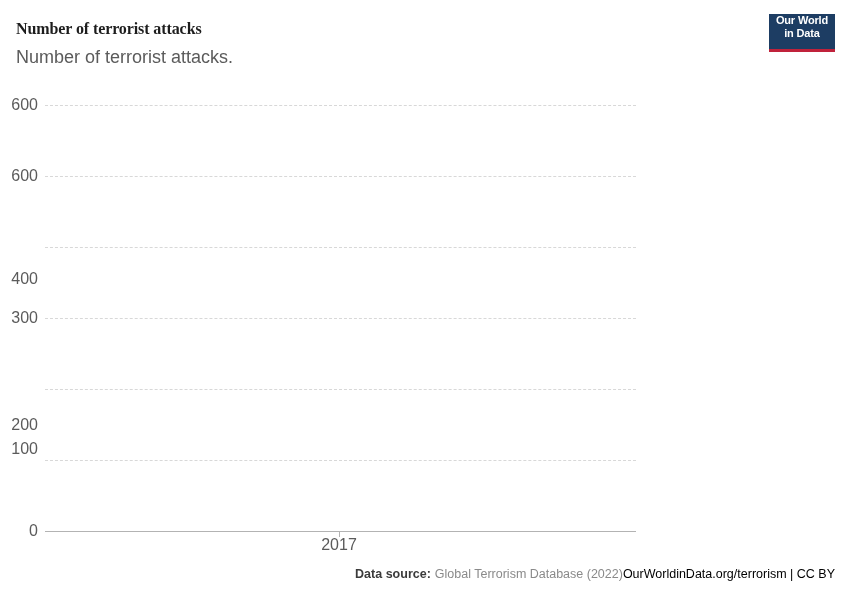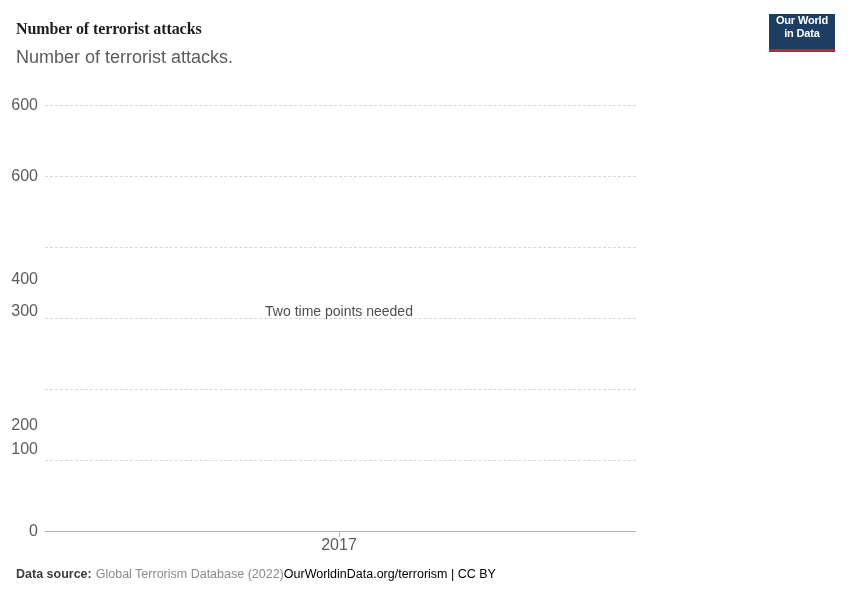--- a/index.html
+++ b/index.html
@@ -141,21 +141,21 @@
 
   
   .footer {
     position: absolute;
     left: 16px;
     right: 15px;
     top: 566px;
     height: 20px;
     display: flex;
     align-items: flex-start;
-    justify-content: flex-start;
+    justify-content: flex-end;
     font-family: "Liberation Sans", sans-serif;
     font-size: 12.5px;
     line-height: 16px;
   }
   .footer-left { white-space: nowrap; }
   .footer-label {
     color: #3b3b3b;
     font-weight: 700;
   }
   .footer-value {
@@ -189,29 +189,28 @@
     <div class="gridline" style="top:247px;"></div>
     <div class="gridline" style="top:318px;"></div>
     <div class="gridline" style="top:389px;"></div>
     <div class="gridline" style="top:460px;"></div>
 
     <div class="axis-zero-line" style="top:531px;"></div>
 
     <div class="y-tick-label" style="top:98px;">600</div>
     <div class="y-tick-label" style="top:169px;">600</div>
     <div class="y-tick-label" style="top:240px;margin-top:32px;">400</div>
-    <div class="y-tick-label" style="top:304px;">300</div>
+    <div class="y-tick-label" style="top:311px;">300</div>
     <div class="y-tick-label" style="top:382px;margin-top:36px;">200</div>
     <div class="y-tick-label" style="top:442px;">100</div>
     <div class="y-tick-label" style="top:524px;">0</div>
 
     <div class="x-tick-mark" style="left:339px;"></div>
     <div class="x-tick-label" style="left:339px;">2017</div>
 
-    <div class="chart-annotation">Two time points needed</div>
   </div>
 
   <div class="footer">
     <div class="footer-left">
       <span class="footer-label">Data source:</span><span class="footer-value" style="margin-left:4px;">Global Terrorism Database (2022)</span>
     </div>
     <div class="footer-right">OurWorldinData.org/terrorism | CC BY</div>
   </div>
 
 </div>

